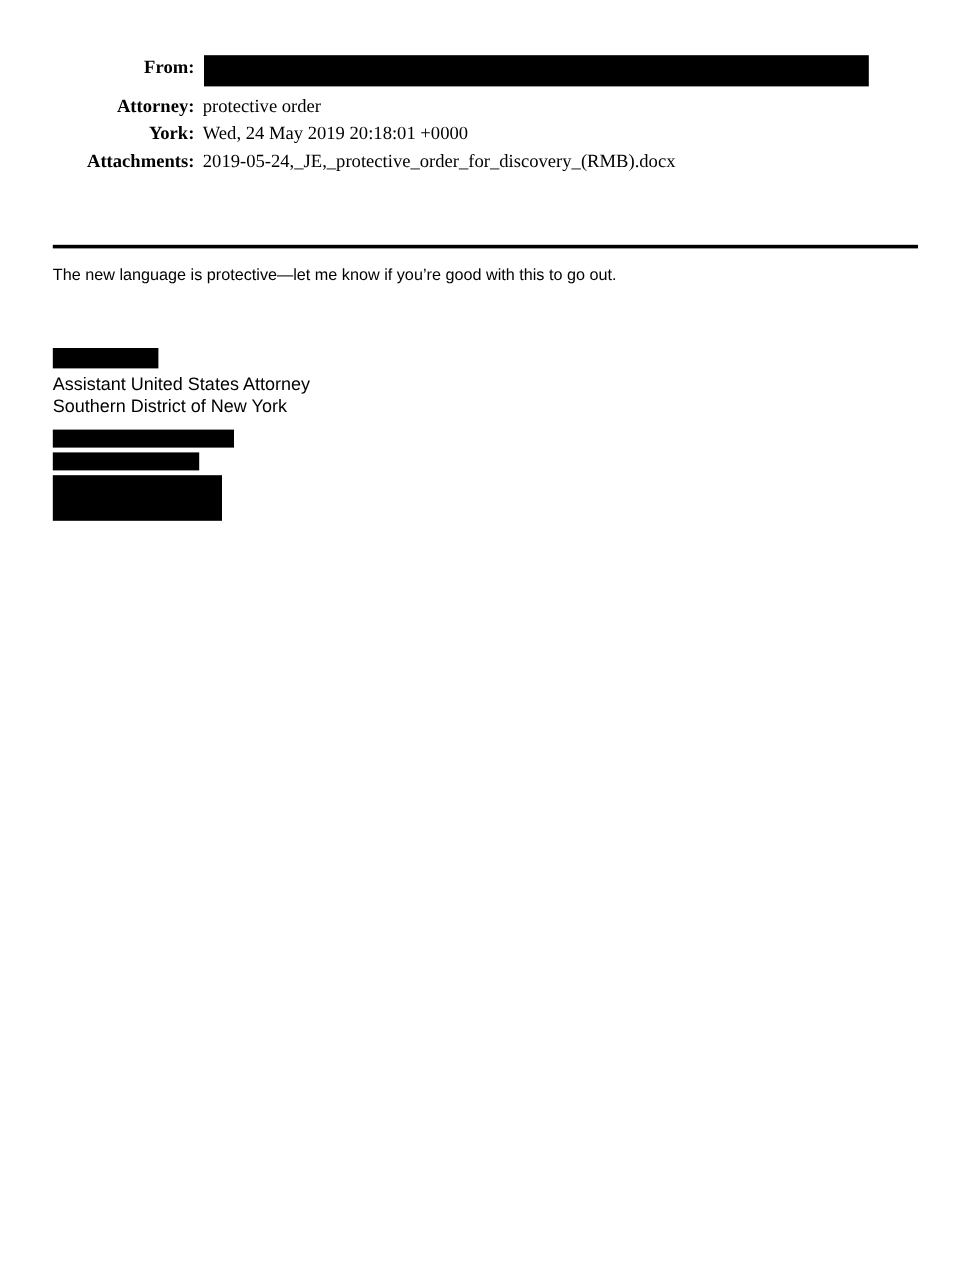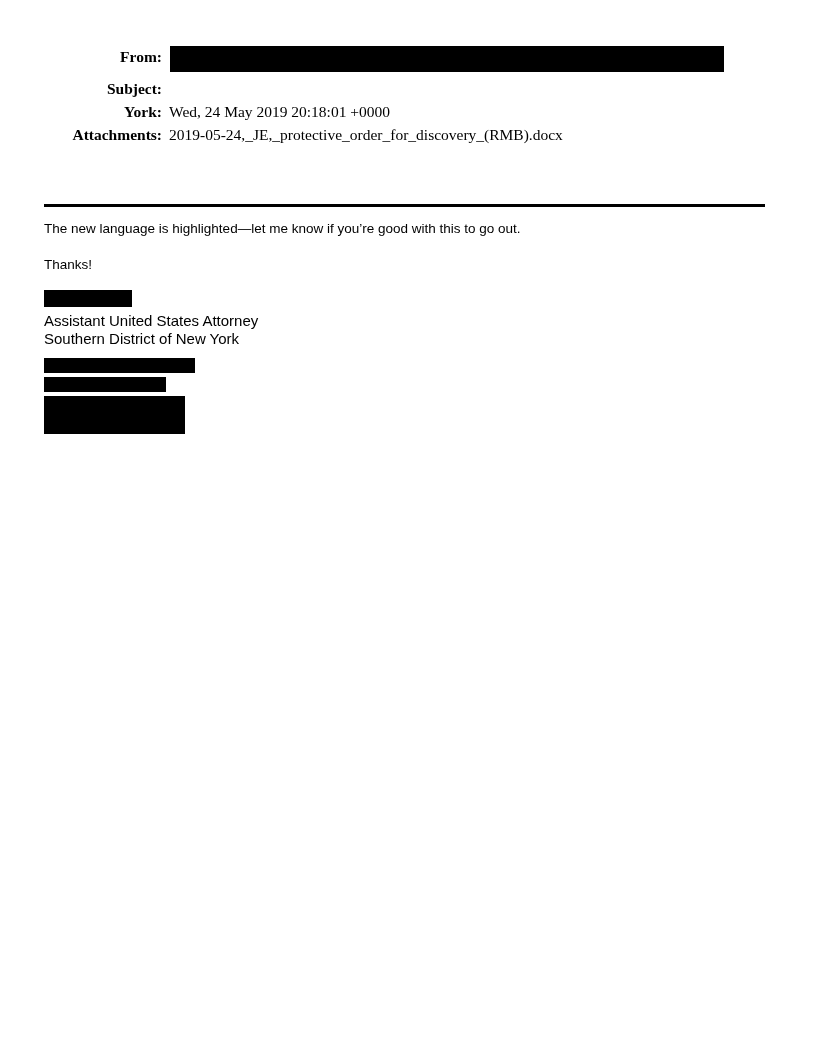--- a/index.html
+++ b/index.html
@@ -150,40 +150,40 @@
 
     <div class="hdr-row">
       <div class="hdr-label">From:</div>
       <div class="hdr-value">
         <span class="redact redact-from"></span>
       </div>
     </div>
 
 
     <div class="hdr-row" style="margin-top:6px;">
-      <div class="hdr-label">Subject:</div>
+      <div class="hdr-label">Attorney:</div>
+      <div class="hdr-value">protective order</div>
     </div>
 
     <div class="hdr-row">
       <div class="hdr-label">York:</div>
       <div class="hdr-value">Wed, 24 May 2019 20:18:01 +0000</div>
     </div>
 
     <div class="hdr-row">
       <div class="hdr-label">Attachments:</div>
       <div class="hdr-value">2019-05-24,_JE,_protective_order_for_discovery_(RMB).docx</div>
     </div>
 
   </div>
 
   <div class="hrule"></div>
 
   <div class="body-text">
-    <p class="para">The new language is highlighted—let me know if you’re good with this to go out.</p>
-    <p class="para">Thanks!</p>
+    <p class="para">The new language is protective—let me know if you’re good with this to go out.</p>
   </div>
 
   <div class="sig-block">
     <span class="redact redact-name"></span>
     <div class="sig-rows">
       <p class="sig-line">Assistant United States Attorney</p>
       <p class="sig-line">Southern District of New York</p>
     </div>
     <span class="redact redact-addr1"></span>
     <span class="redact redact-addr2"></span>

